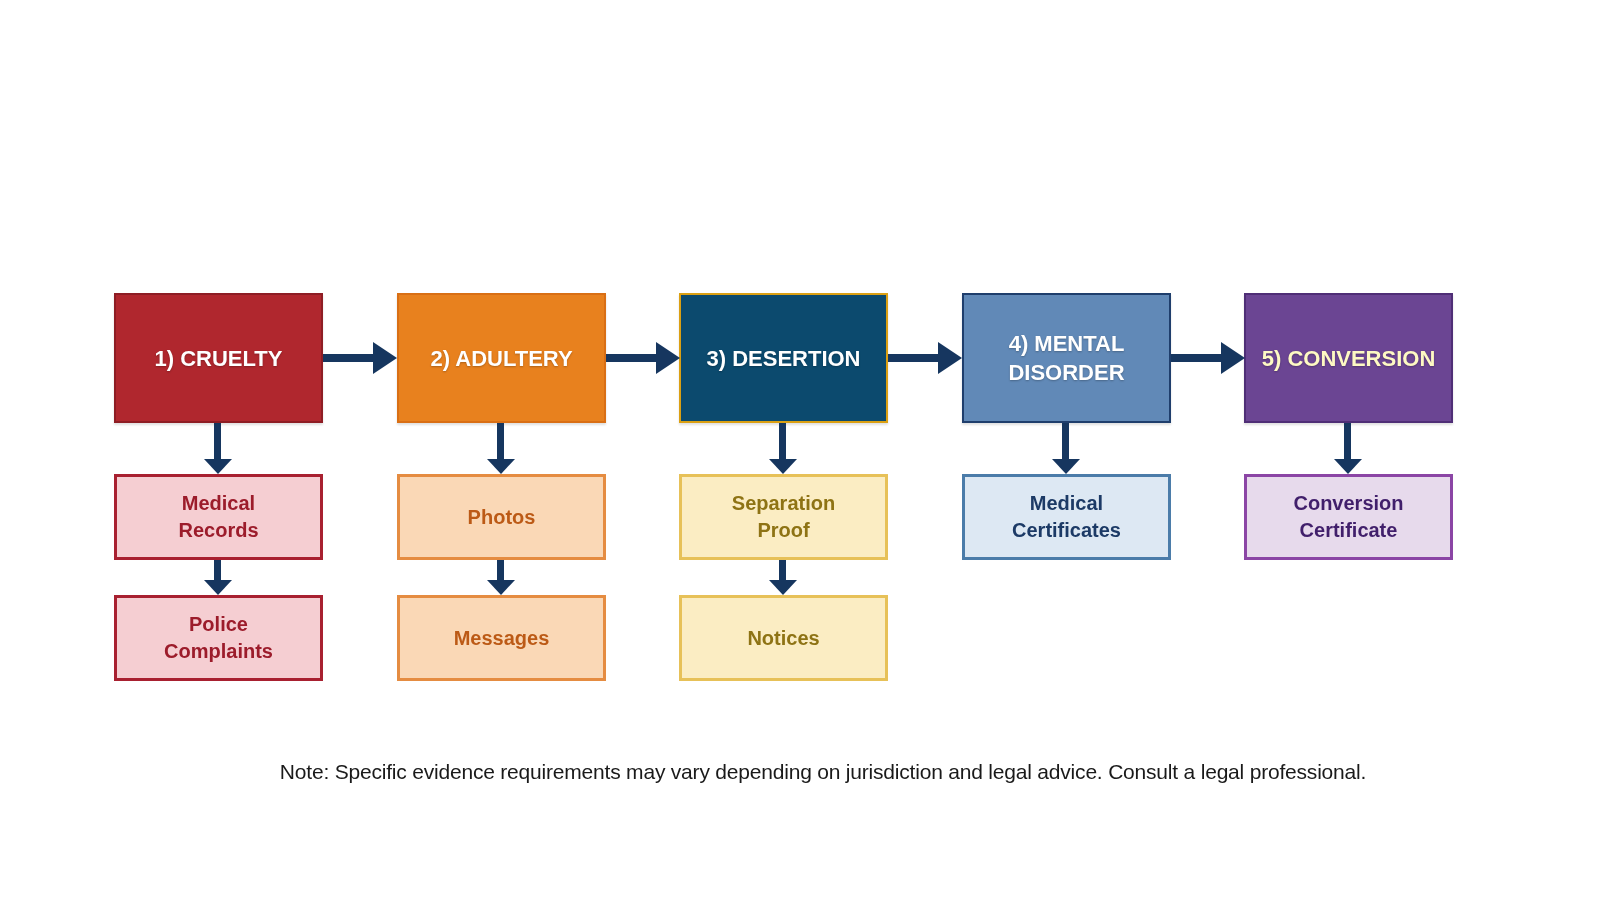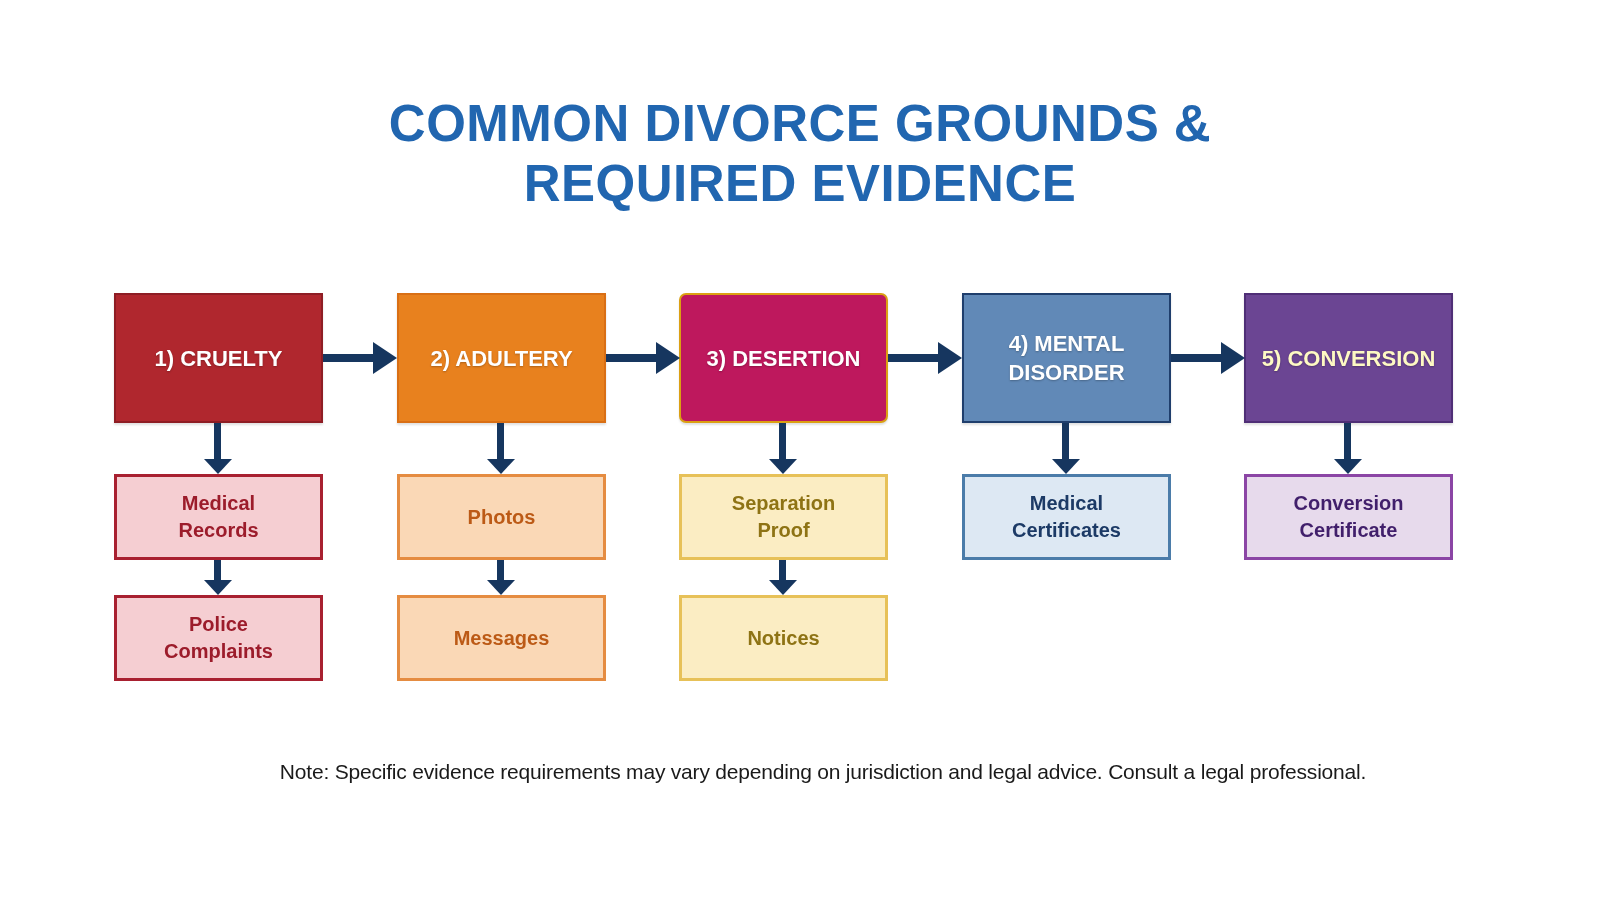--- a/index.html
+++ b/index.html
@@ -95,32 +95,28 @@
   .vac-3 { left: 1052px; } .vac-4 { left: 1334px; }
   .ha-0 { left: 323px; } .ha-1 { left: 606px; } .ha-2 { left: 888px; } .ha-3 { left: 1171px; }
   .ev-row-1 { top: 474px; }
   .ev-row-2 { top: 595px; }
 </style>
 </head>
 <body>
 
 <div class="canvas" style="background-color: rgb(255, 255, 255);">
 
-  <div class="title" style="color: rgb(33, 102, 176);">
-    <div>COMMON DIVORCE GROUNDS &amp;</div>
-    <div>REQUIRED EVIDENCE</div>
-  </div>
 
   <div class="main-box col-0" style="background-color: rgb(176, 39, 46); border-color: rgb(142, 29, 36); color: rgb(255, 255, 255);">
     <div>1) CRUELTY</div>
   </div>
   <div class="main-box col-1" style="background-color: rgb(232, 129, 30); border-color: rgb(217, 111, 21); color: rgb(255, 255, 255);">
     <div>2) ADULTERY</div>
   </div>
-  <div class="main-box col-2" style="background-color: #be185d; border-color: rgb(219, 160, 19); color: rgb(255, 255, 255); border-radius: 7px;">
+  <div class="main-box col-2" style="background-color: #0c4a6e; border-color: rgb(219, 160, 19); color: rgb(255, 255, 255);">
     <div>3) DESERTION</div>
   </div>
   <div class="main-box col-3" style="background-color: rgb(97, 137, 183); border-color: rgb(31, 62, 108); color: rgb(255, 255, 255);">
     <div>4) MENTAL</div>
     <div>DISORDER</div>
   </div>
   <div class="main-box col-4" style="background-color: rgb(107, 69, 147); border-color: rgb(79, 46, 118); color: #fef9c3;">
     <div>5) CONVERSION</div>
   </div>
 

